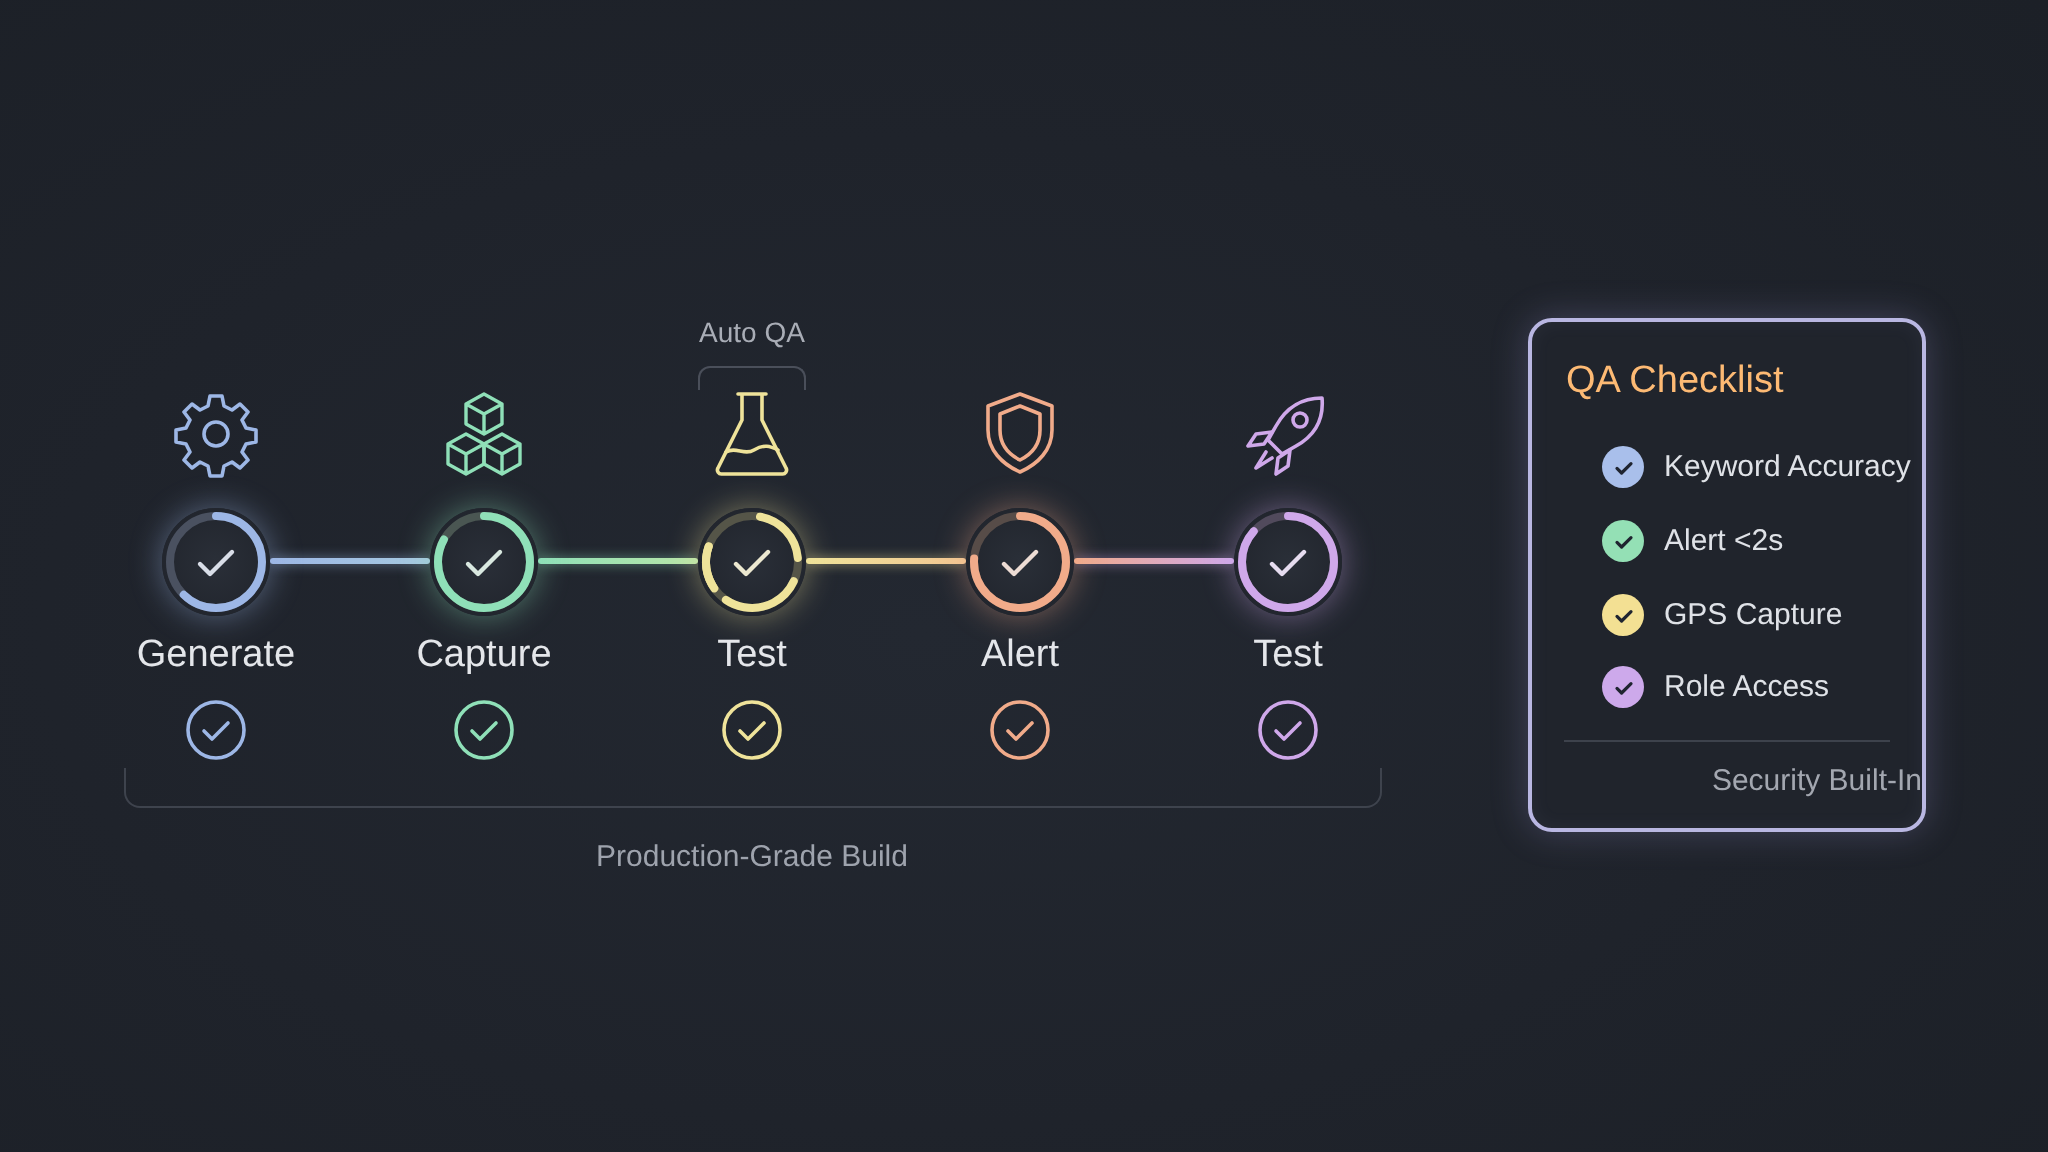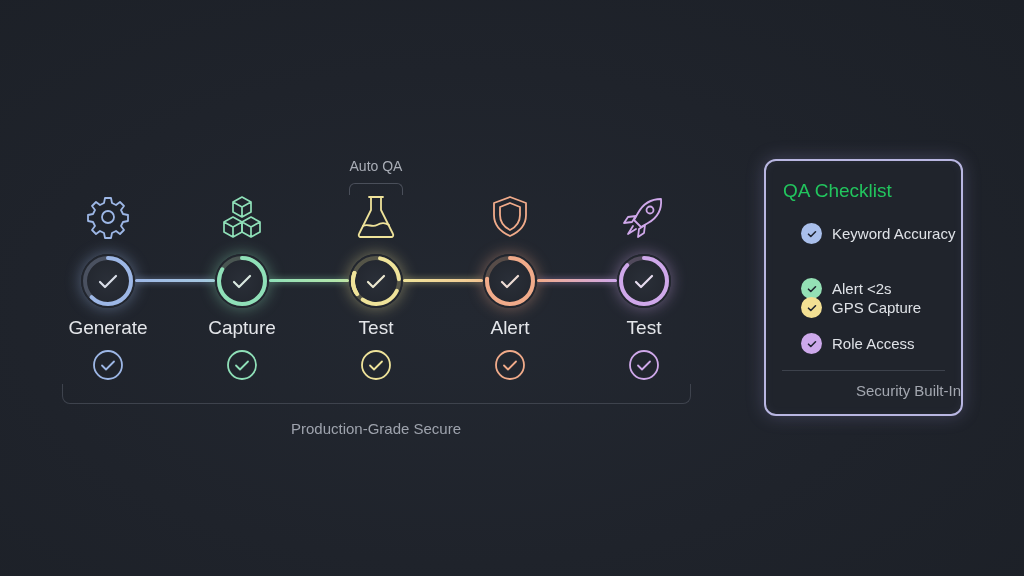--- a/index.html
+++ b/index.html
@@ -54,21 +54,21 @@
     text-align: center; font-size: 15px; color: #9ea3ad;
   }
   
   .card {
     position: absolute; left: 764px; top: 159px; width: 199px; height: 257px;
     border: 2px solid #b9b7e2; border-radius: 12px;
     background: #20242c;
     box-shadow: 0 0 18px rgba(170,165,230,0.25), inset 0 0 10px rgba(170,165,230,0.06);
   }
   .card-title {
-    position: absolute; left: 17px; top: 19px; font-size: 19px; color: #22c55e;
+    position: absolute; left: 17px; top: 19px; font-size: 19px; color: #fdba74;
   }
   .check-item {
     position: absolute; left: 16px; display: flex; align-items: center; gap: 10px; padding-left: 19px;
   }
   .check-dot {
     width: 21px; height: 21px; border-radius: 50%;
     display: flex; align-items: center; justify-content: center;
   }
   .check-dot svg { width: 12px; height: 12px; }
   .check-text { font-size: 15px; color: #dfe2e7; white-space: nowrap; }
@@ -207,35 +207,35 @@
     <div class="label">Test</div>
     <div class="mini-check">
       <svg viewBox="0 0 32 32">
           <circle cx="16" cy="16" r="14" fill="none" stroke="#cfa8ea" stroke-width="1.8"></circle>
         <path d="M10 16.5l4 4 8-8" fill="none" stroke="#cfa8ea" stroke-width="1.8" stroke-linecap="round" stroke-linejoin="round"></path>
         </svg>
     </div>
   </div>
 
   <div class="group-bracket"></div>
-  <div class="group-label">Production-Grade Secure</div>
+  <div class="group-label">Production-Grade Build</div>
 
   <div class="card">
     <div class="card-title">QA Checklist</div>
 
     <div class="check-item" style="top:62px;">
       <span class="check-dot" style="background:#a9bfeb;">
         <svg viewBox="0 0 12 12">
             <path d="M2.5 6.2l2.3 2.3 4.7-4.7" fill="none" stroke="#1f2430" stroke-width="1.6" stroke-linecap="round" stroke-linejoin="round"></path>
           </svg>
       </span>
       <span class="check-text">Keyword Accuracy</span>
     </div>
 
-    <div class="check-item" style="top:117px;align-items:center;">
+    <div class="check-item" style="top:99px;align-items:center;">
       <span class="check-dot" style="background:#94e0b5;">
         <svg viewBox="0 0 12 12">
             <path d="M2.5 6.2l2.3 2.3 4.7-4.7" fill="none" stroke="#1f2430" stroke-width="1.6" stroke-linecap="round" stroke-linejoin="round"></path>
           </svg>
       </span>
       <span class="check-text">Alert &lt;2s</span>
     </div>
 
     <div class="check-item" style="top:172px;">
       <span class="check-dot" style="background:#cda9eb;">

